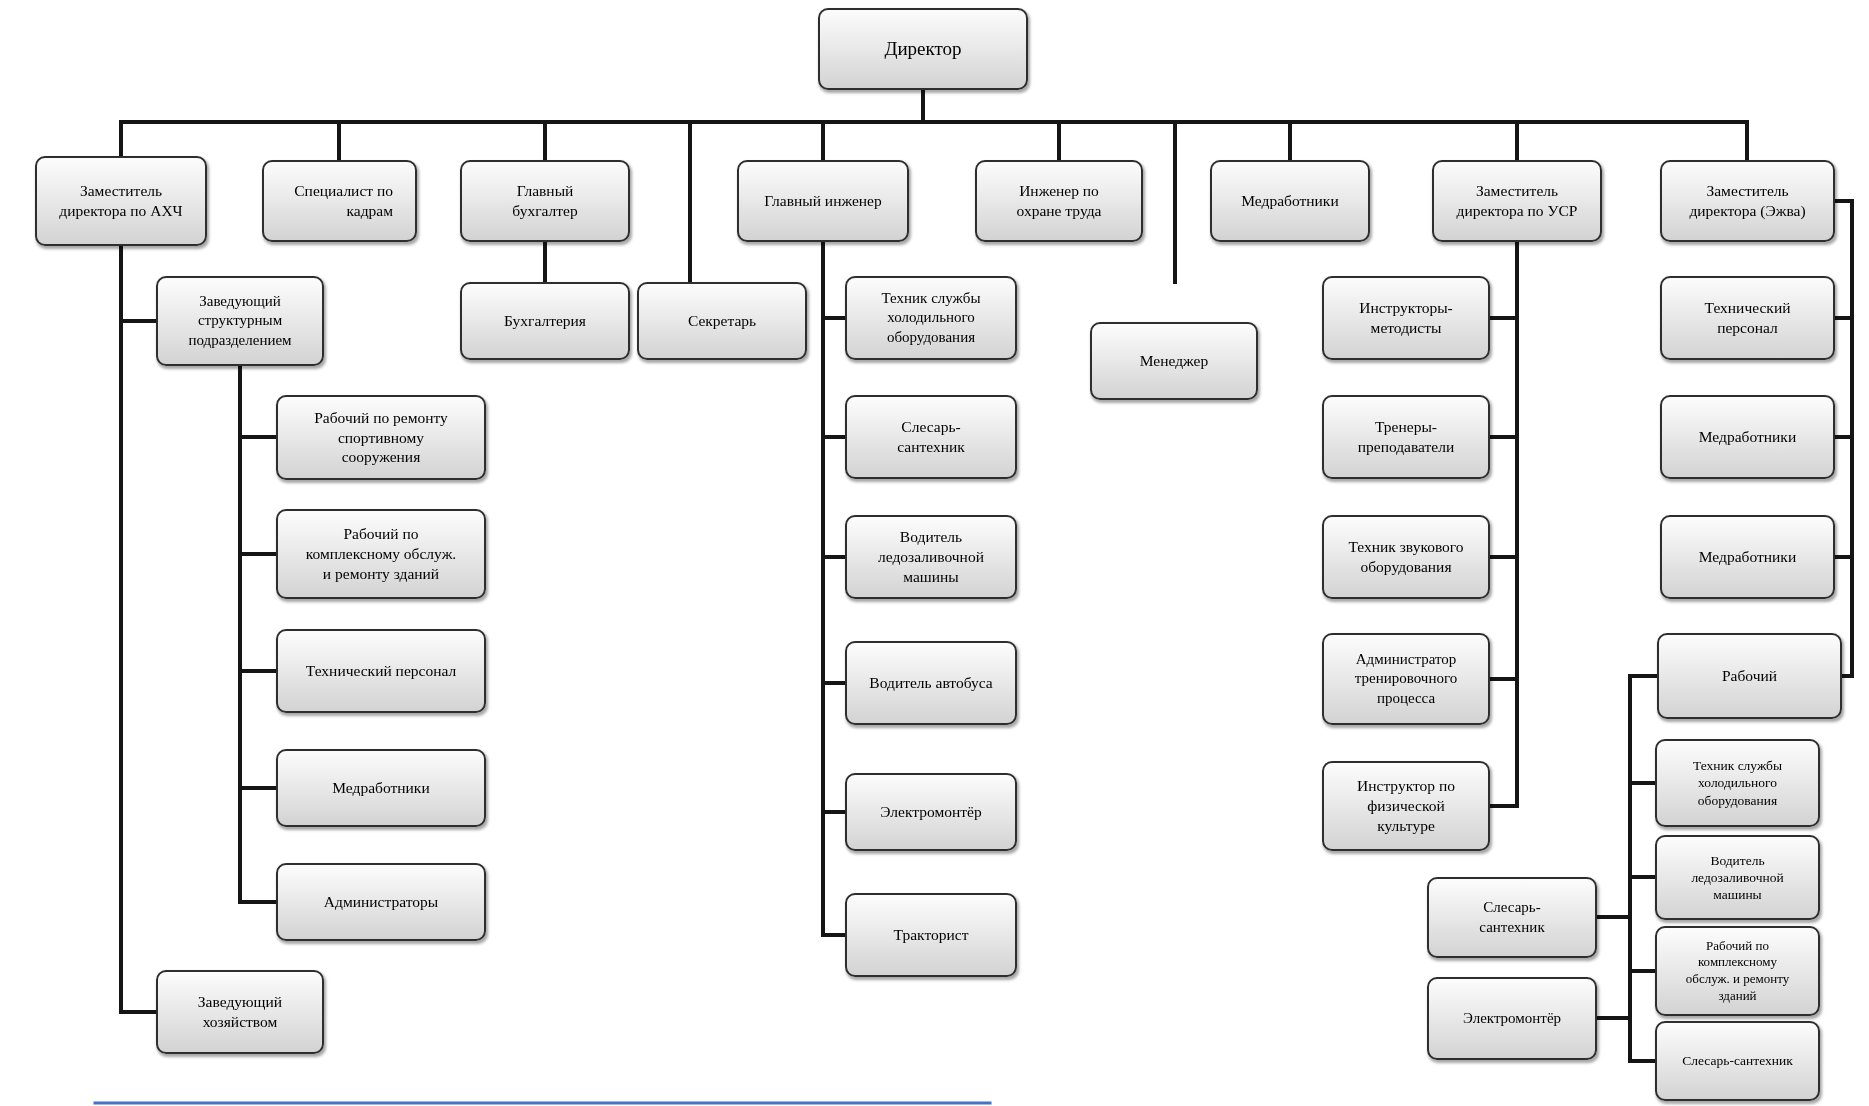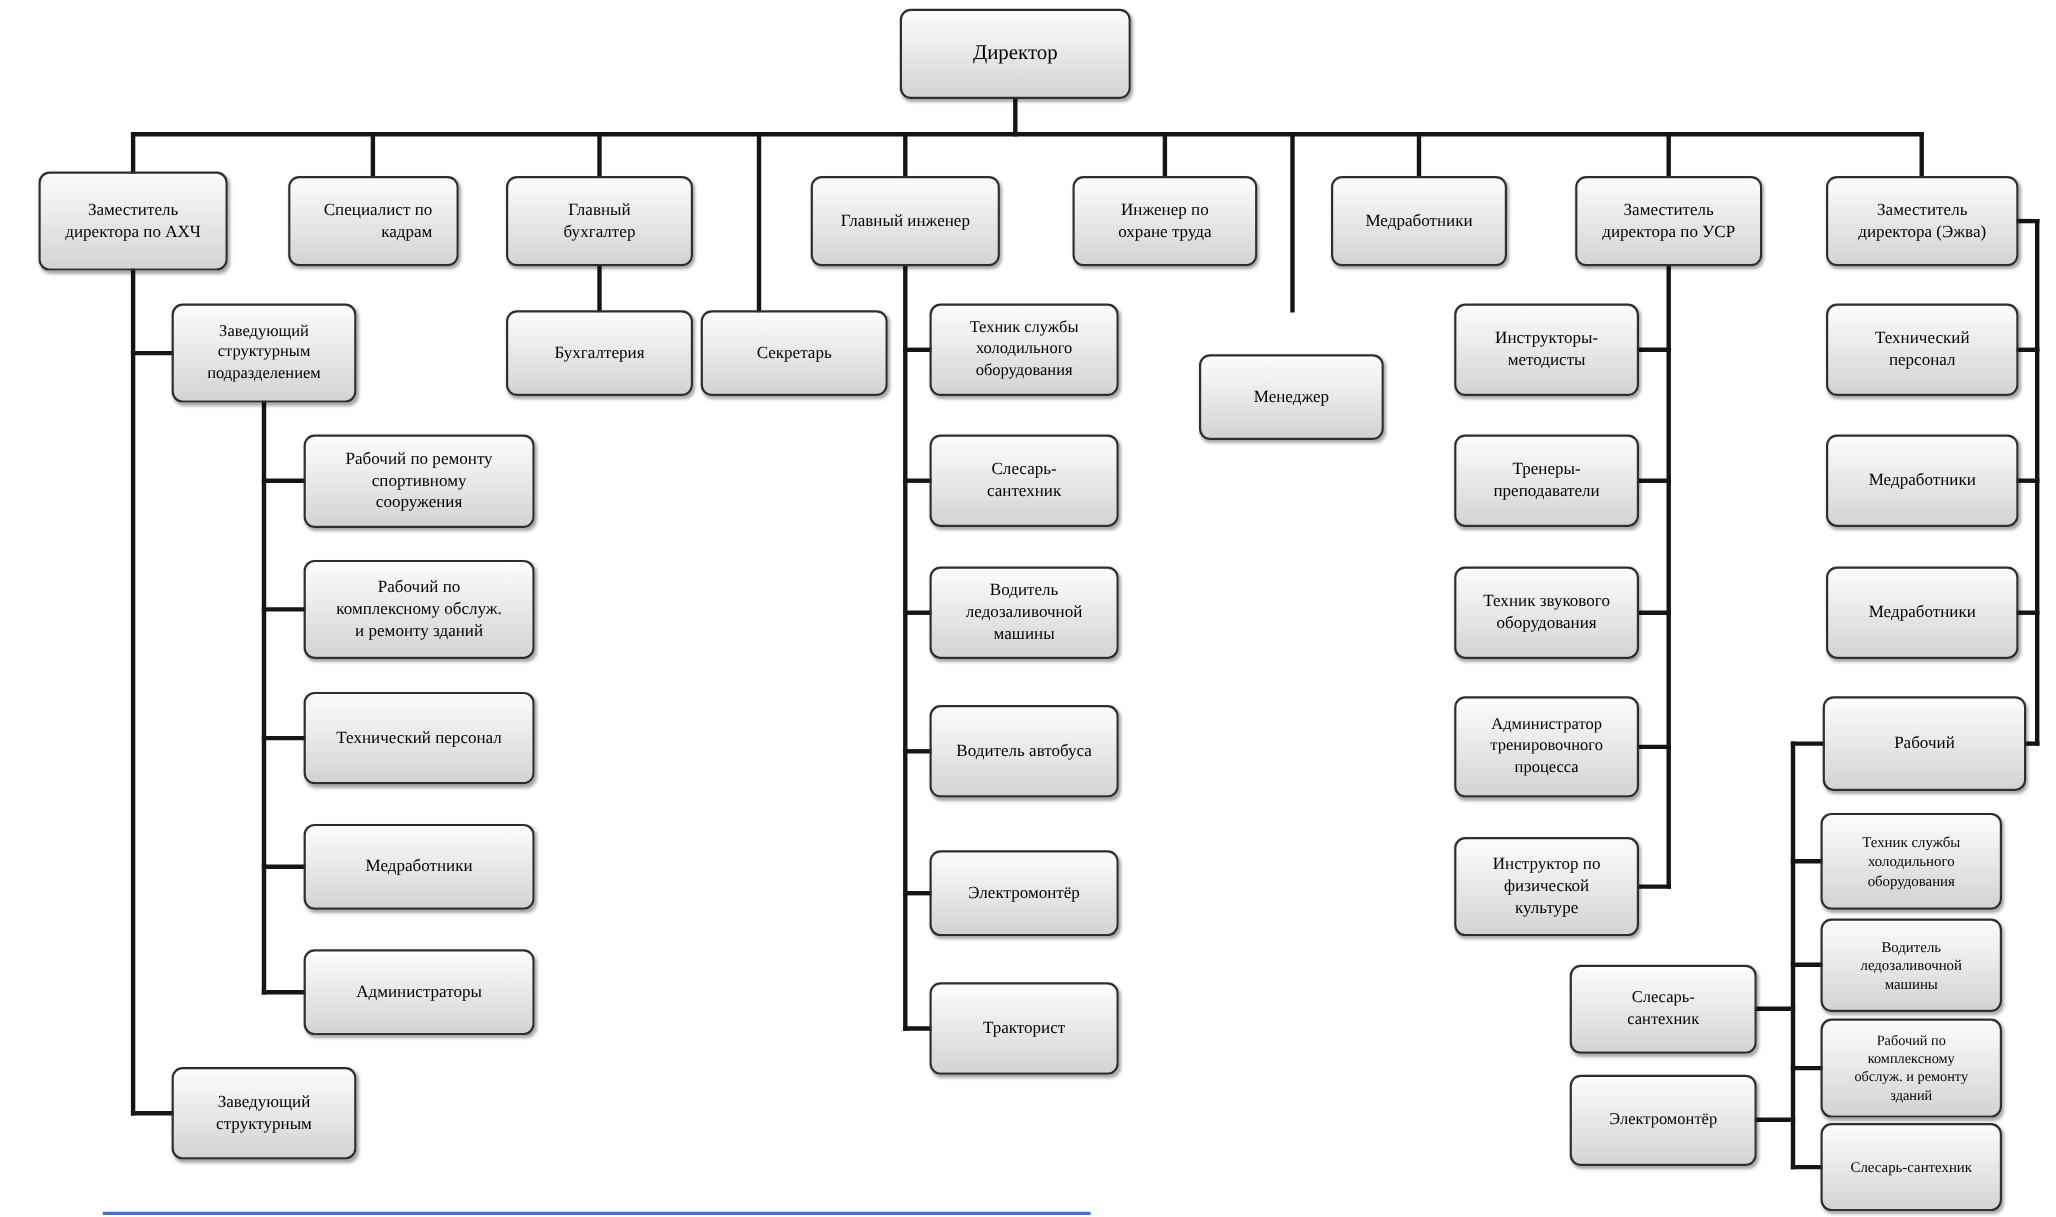--- a/index.html
+++ b/index.html
@@ -127,21 +127,21 @@
     <div class="node" style="left: 276px; top: 629px; width: 210px; height: 84px;">
       <span>Технический персонал</span>
     </div>
     <div class="node" style="left: 276px; top: 749px; width: 210px; height: 78px;">
       <span>Медработники</span>
     </div>
     <div class="node" style="left: 276px; top: 863px; width: 210px; height: 78px;">
       <span>Администраторы</span>
     </div>
     <div class="node" style="left: 156px; top: 970px; width: 168px; height: 84px;">
-      <span>Заведующий структурным</span>
+      <span>Заведующий хозяйством</span>
     </div>
     <div class="node" style="left: 845px; top: 276px; width: 172px; height: 84px; font-size: 15px;">
       <span>Техник службы холодильного оборудования</span>
     </div>
     <div class="node" style="left: 845px; top: 395px; width: 172px; height: 84px;">
       <span>Слесарь-сантехник</span>
     </div>
     <div class="node" style="left: 845px; top: 515px; width: 172px; height: 84px;">
       <span>Водитель ледозаливочной машины</span>
     </div>

